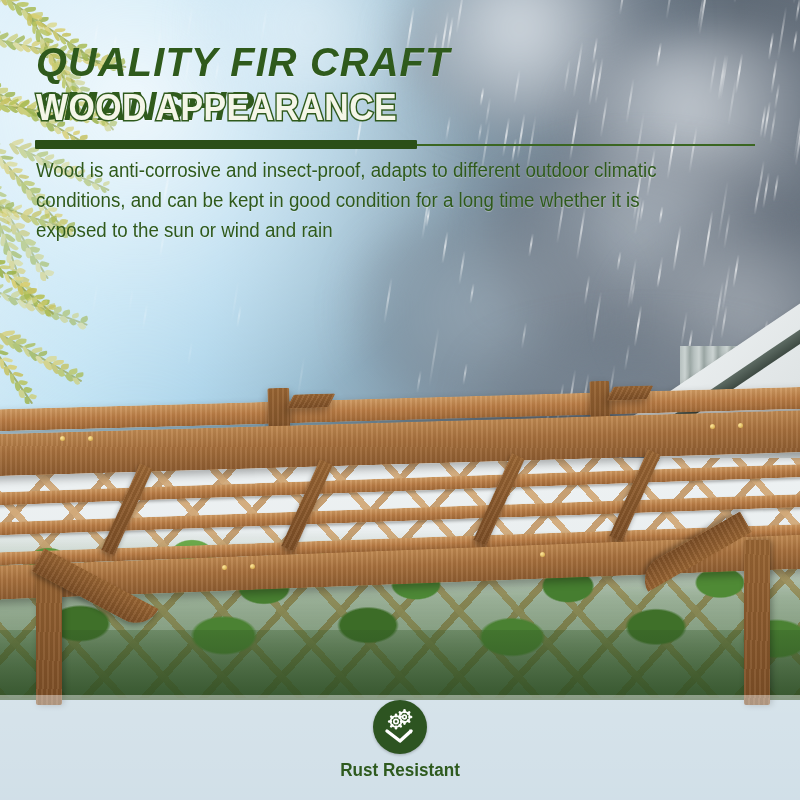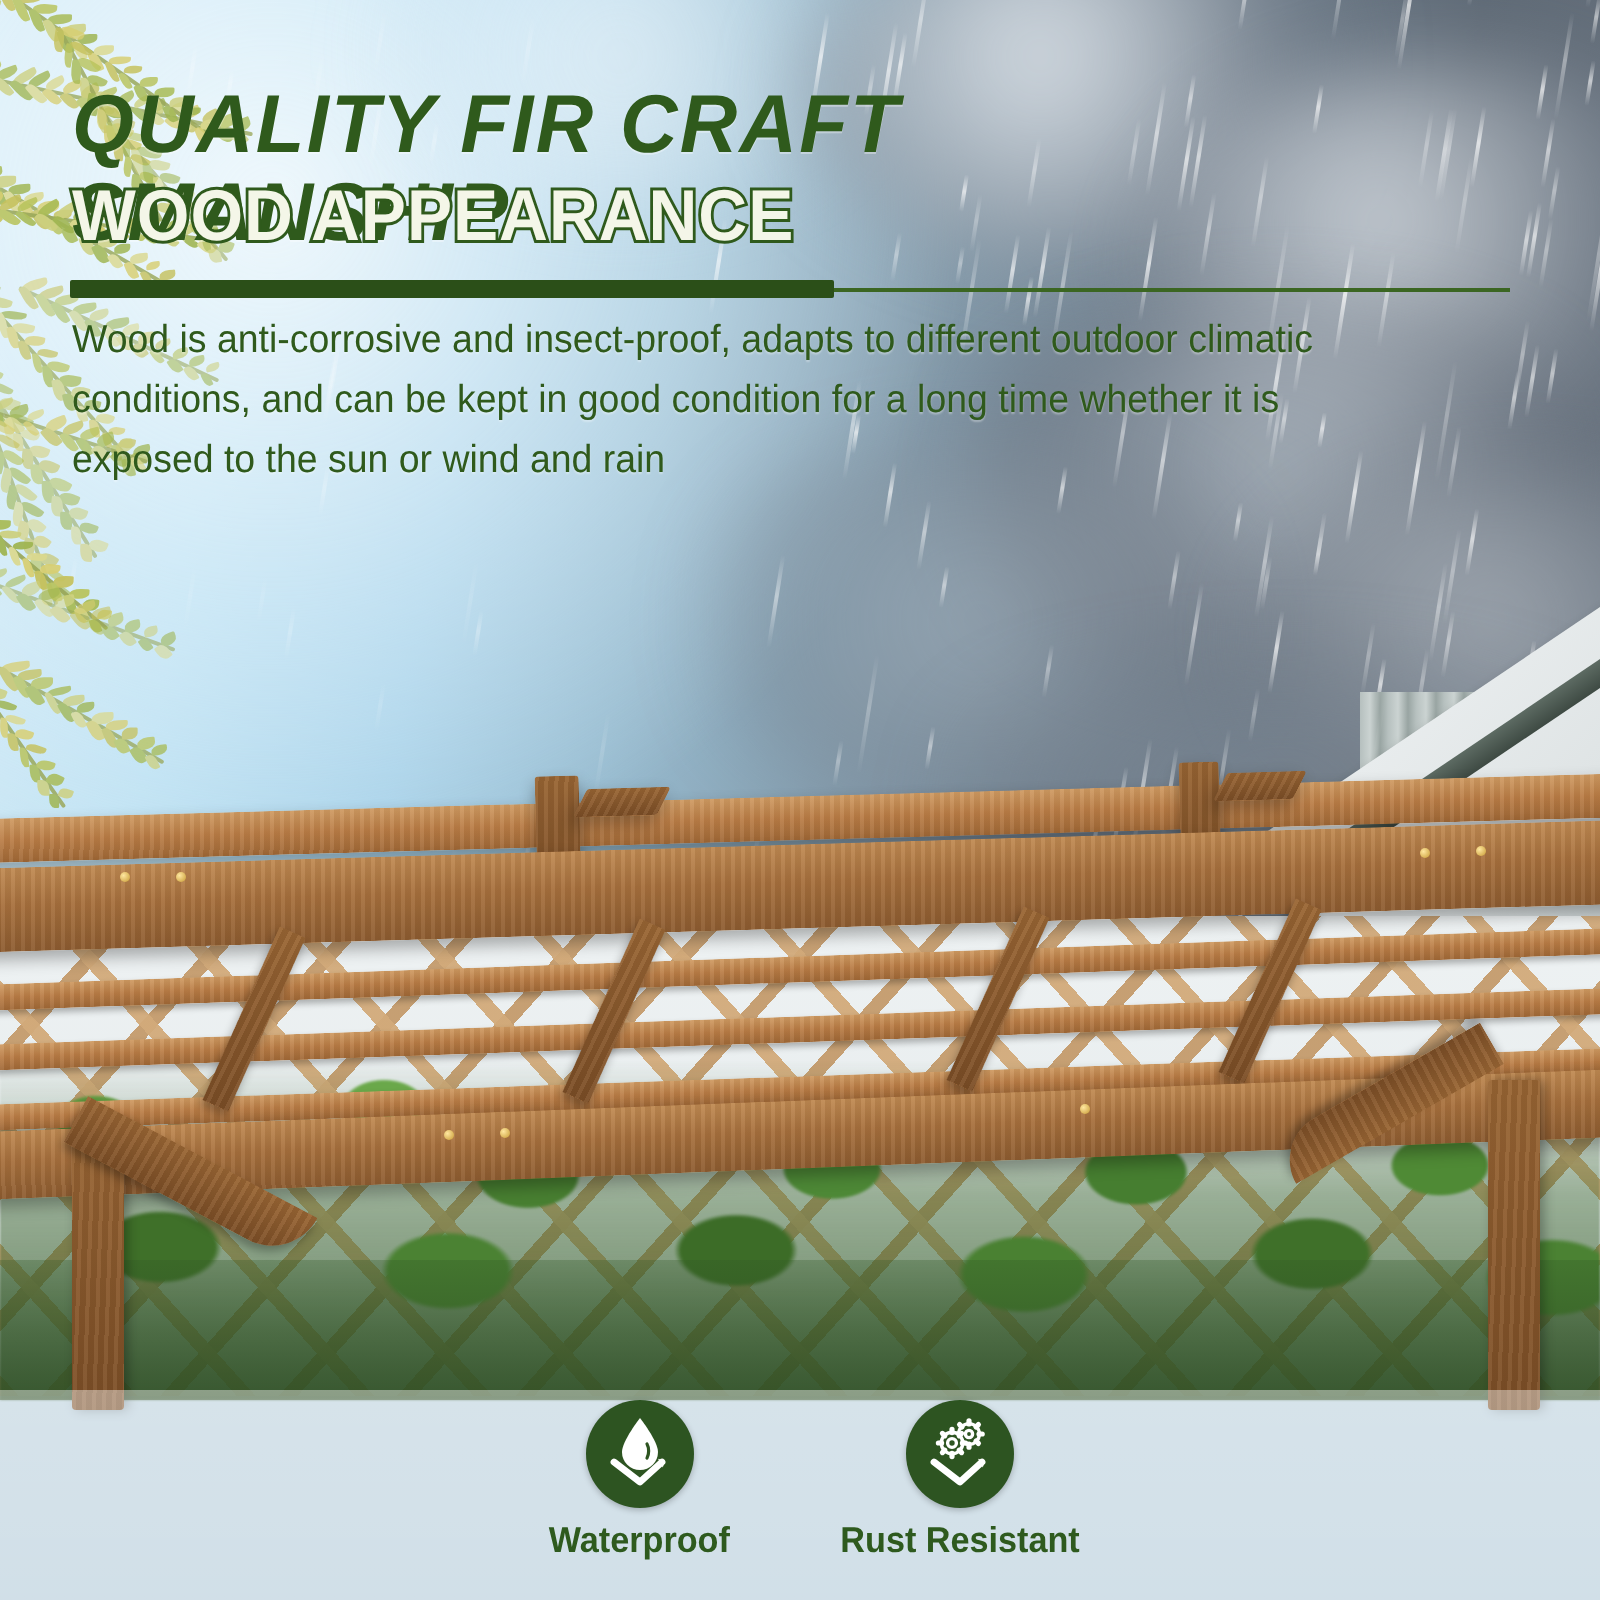--- a/index.html
+++ b/index.html
@@ -816,31 +816,20 @@
   <div class="divider">
     <div class="thick"></div>
     <div class="thin"></div>
   </div>
 
   <p class="body-copy">Wood is anti-corrosive and insect-proof, adapts to different outdoor climatic conditions, and can be kept in good condition for a long time whether it is exposed to the sun or wind and rain</p>
 
   <div class="feature-bar">
 
 
-    <div class="feature">
-      <div class="badge">
-        <svg width="40" height="40" viewBox="0 0 40 40">
-          <path d="M20 2 C20 2 11 13.5 11 19 a9 9 0 0 0 18 0 C29 13.5 20 2 20 2 Z" fill="#fff"></path>
-          <path d="M23.5 15 C24.6 17 24.6 20 23.5 22" fill="none" stroke="#2d5421" stroke-width="1.6" stroke-linecap="round"></path>
-          <path d="M7 24 L20 34 L31 24" fill="none" stroke="#fff" stroke-width="3.4" stroke-linecap="round" stroke-linejoin="round"></path>
-          <path d="M29 22.4 L32.4 23.4 L31.4 26.8 Z" fill="#fff"></path>
-        </svg>
-      </div>
-      <div class="feature-label">Waterproof</div>
-    </div>
 
 
     <div class="feature">
       <div class="badge">
         <svg width="40" height="40" viewBox="0 0 40 40">
           <g fill="none" stroke="#fff" stroke-width="1.7">
             <circle cx="24.5" cy="10" r="5.2"></circle>
             <circle cx="24.5" cy="10" r="1.8"></circle>
             <g stroke-width="2.6" stroke-linecap="round">
               <line x1="24.5" y1="3.4" x2="24.5" y2="5"></line>

